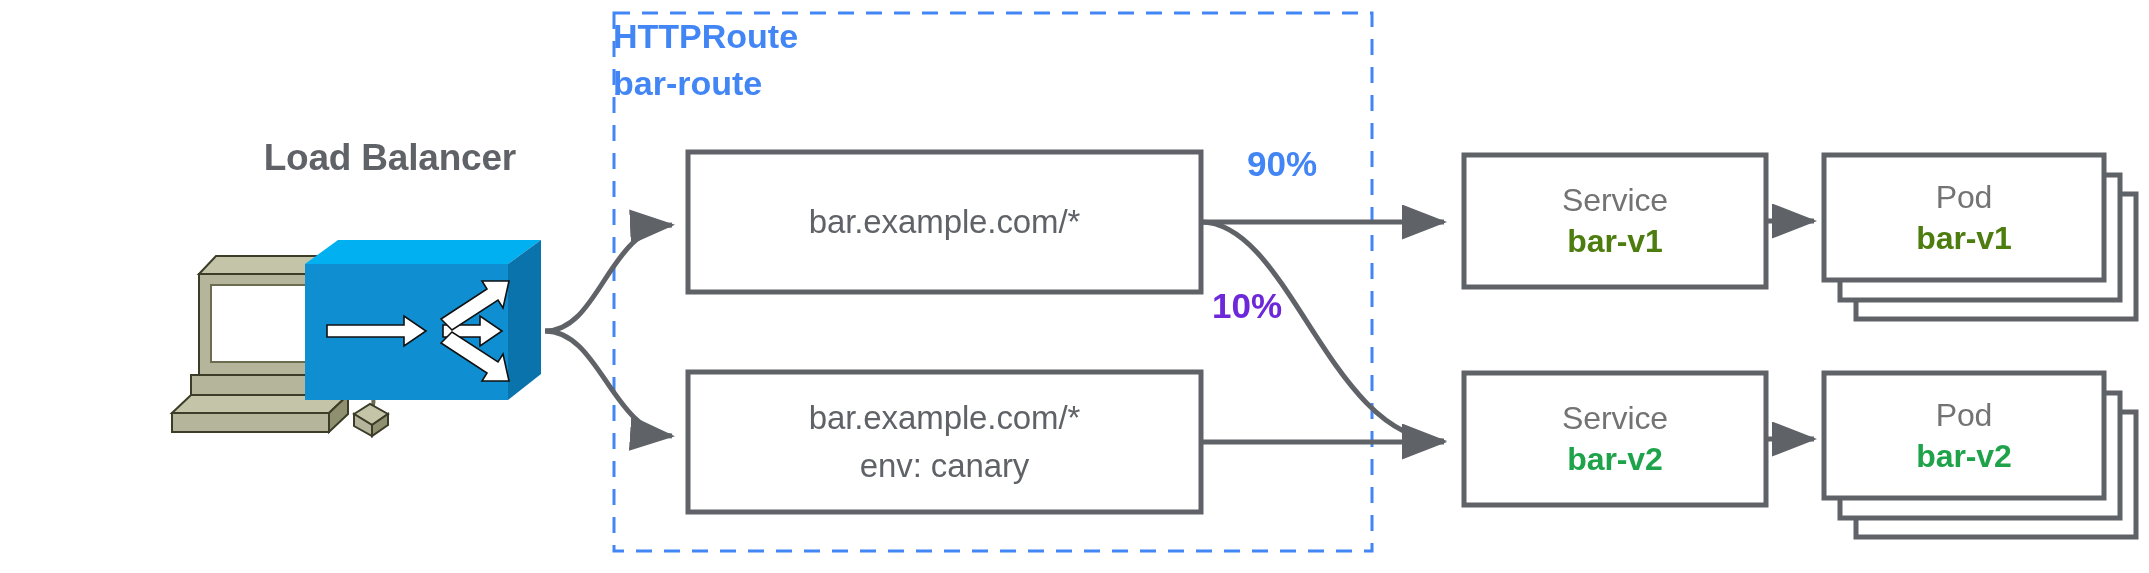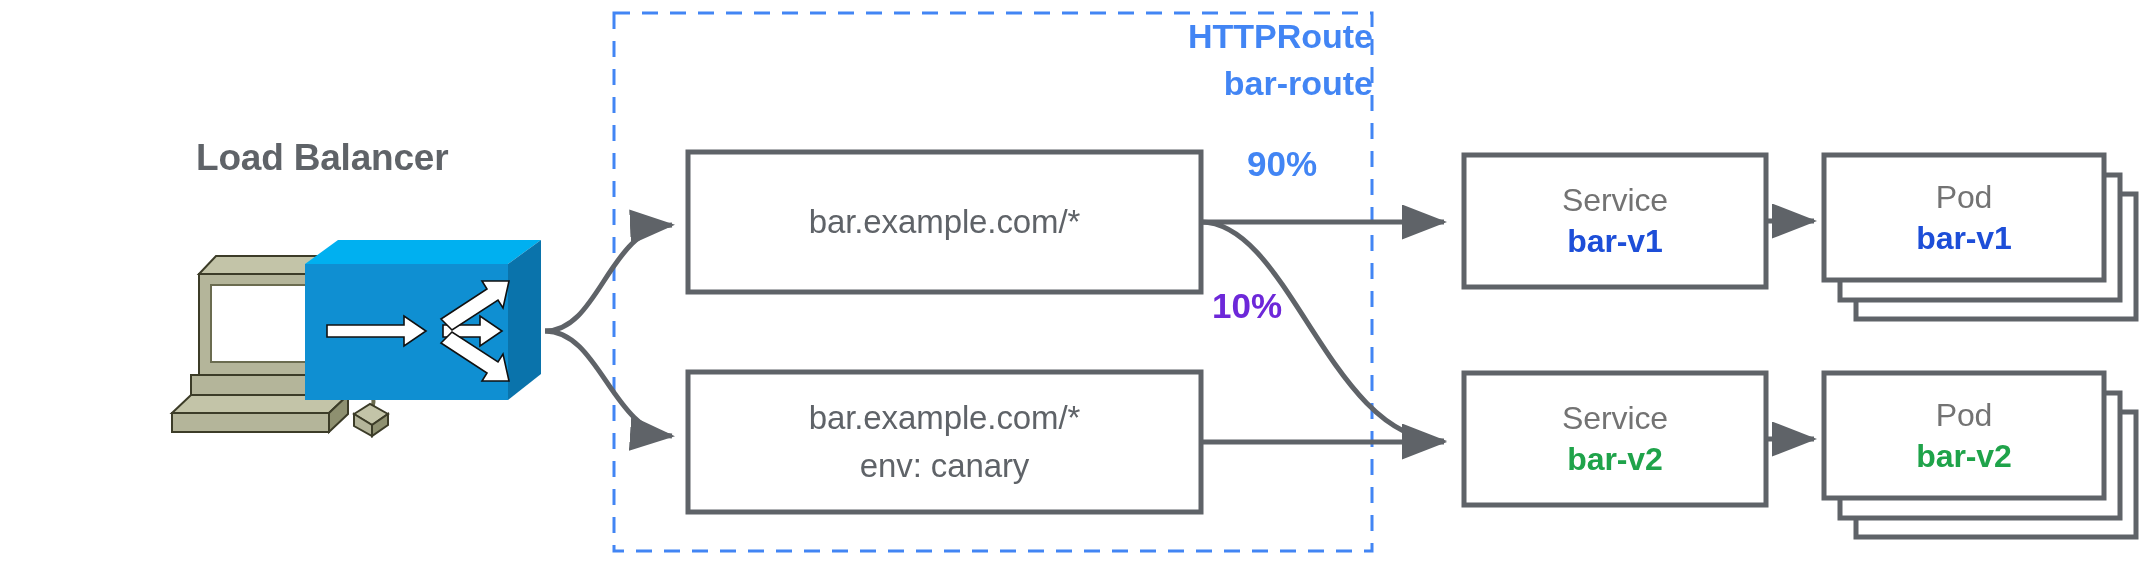--- a/index.html
+++ b/index.html
@@ -30,33 +30,33 @@
     pointer-events: none;
   }
 
   
   .abs { position: absolute; }
 
   .lb-label {
     left: 196px;
     top: 137px;
     width: 320px;
-    text-align: left;
+    text-align: right;
     font-size: 37px;
     font-weight: 700;
     color: #5f6368;
     letter-spacing: -0.2px;
     white-space: nowrap;
   }
 
   .route-title {
     left: 613px;
     top: 13px;
     width: 760px;
-    text-align: right;
+    text-align: left;
     color: #4285f4;
     font-size: 34px;
     font-weight: 700;
     line-height: 47px;
   }
   .route-title .line2 { display: block; }
 
   .box-text {
     display: flex;
     flex-direction: column;
@@ -80,21 +80,21 @@
     color: #737373;
     line-height: 41px;
     letter-spacing: -0.1px;
   }
   .node-sub {
     font-size: 32px;
     font-weight: 700;
     line-height: 41px;
     letter-spacing: -0.1px;
   }
-  .sub-blue  { color: #1d4ed8; }
+  .sub-blue  { color: #4d7c0f; }
   .sub-green { color: #1fa34a; }
 
   .weight-label {
     font-size: 35px;
     font-weight: 700;
     white-space: nowrap;
   }
   .weight-90 { left: 1212px; top: 144px; color: #4285f4; margin-left: 35px; }
   .weight-10 { left: 1212px; top: 286px; color: #6d28d9; }
 </style>

